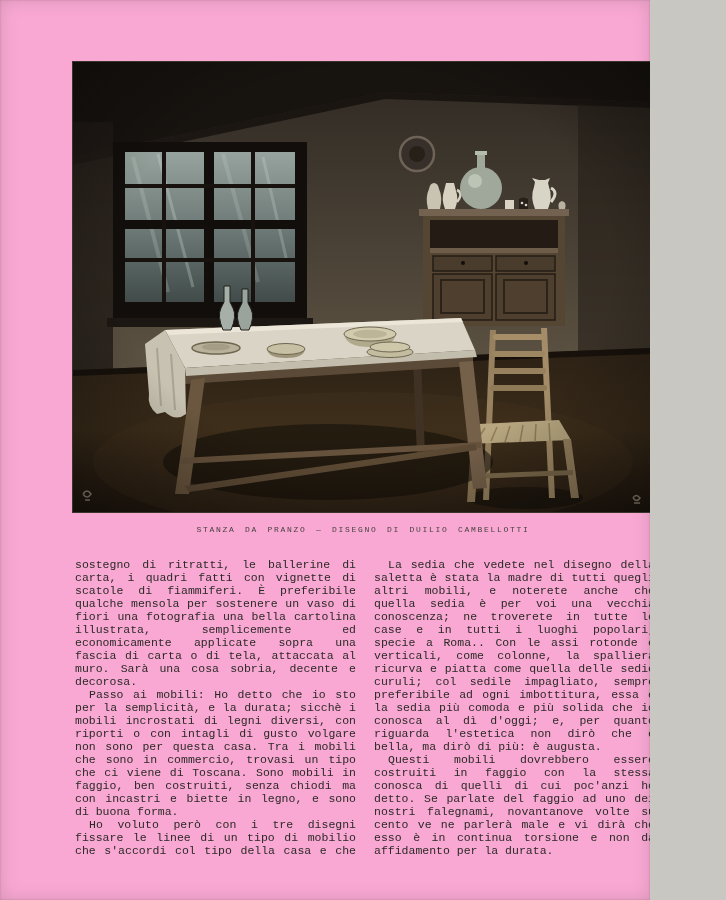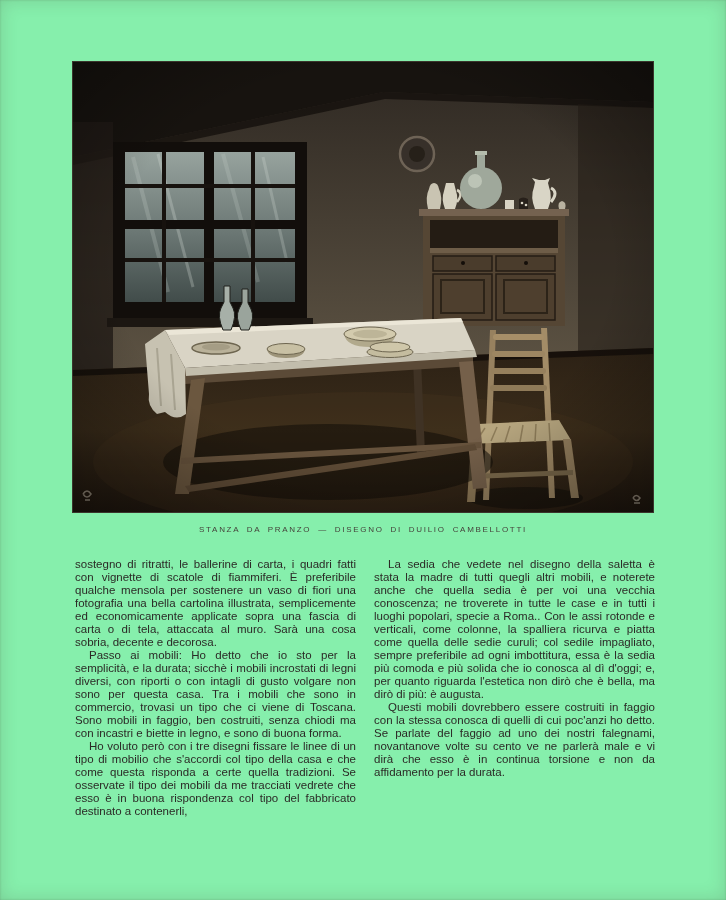--- a/index.html
+++ b/index.html
@@ -1,22 +1,22 @@
 <!DOCTYPE html>
 <html><head>
 <meta charset="utf-8">
 <style>
   html,body{margin:0;padding:0;background:#c9c7c1;}
   .page{
     position:relative;
-    width:726px;height:900px;
-    background:#86efac;
+    width:650px;height:900px;
+    background:#f9a8d4;
     box-shadow:inset 0 0 18px rgba(60,55,45,.18), inset 0 0 2px rgba(60,55,45,.25);
     overflow:hidden;
-    font-family:Liberation Sans, sans-serif;
+    font-family:Liberation Mono, monospace;
     color:#2b2a26;
   }
   .figure{margin:62px 0 0 73px;width:580px;}
   .art{width:580px;height:450px;background:#1d1812;box-shadow:0 0 0 1px #3a352c;}
   .art svg{display:block;}
   .caption{
     margin-top:13px;
     text-align:center;
     font-size:8px;
     letter-spacing:1.7px;

